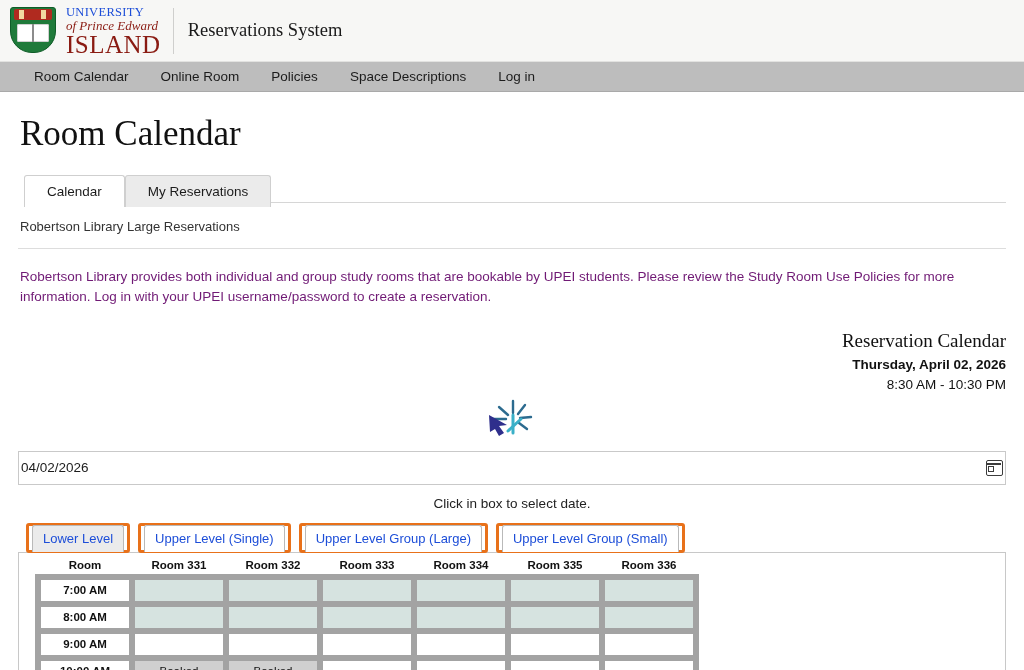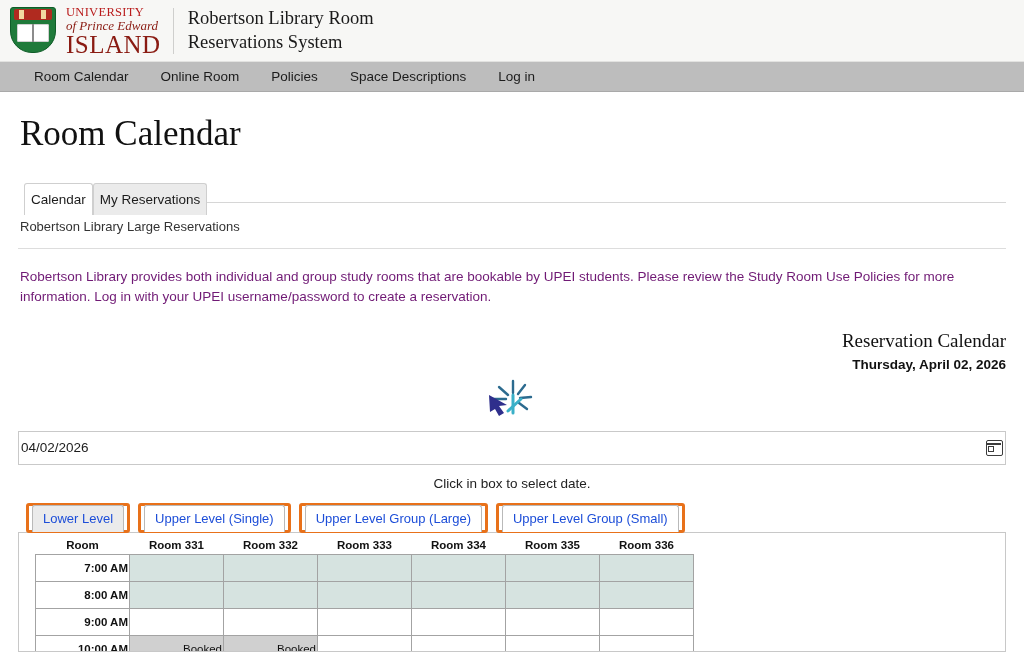--- a/index.html
+++ b/index.html
@@ -70,21 +70,21 @@
     width: 5px; height: 9px;
     background: #f2d9a0;
   }
   .uni-text {
     line-height: 1.04;
     padding-top: 2px;
   }
   .uni-line1 {
     font-family: "Liberation Serif", serif;
     font-size: 12.5px;
-    color: #b91c1c;
+    color: #1d4ed8;
     letter-spacing: 0.3px;
   }
   .uni-line2 {
     font-family: "Liberation Serif", serif;
     font-size: 13px;
     font-style: italic;
     color: #8a1b12;
   }
   .uni-line3 {
     font-family: "Liberation Serif", serif;
@@ -142,28 +142,28 @@
   .tabs {
     display: flex;
     align-items: flex-end;
     margin-left: 6px;
     border-bottom: 1px solid #d6d6d6;
     padding-bottom: 0;
   }
   .tab {
     font-size: 13.5px;
     color: #1c1c1c;
-    padding: 8px 6px;
+    padding: 8px 22px;
     border: 1px solid #cfcfcf;
     border-bottom: none;
     background: #ffffff;
     border-radius: 3px 3px 0 0;
     cursor: pointer;
     position: relative;
-    top: 13px;
+    top: 5px;
     text-align: center;
   }
   .tab.active {
     background: #ebebeb;
   }
 
   .subhead {
     font-size: 13px;
     color: #333;
     margin: 16px 0 14px 2px;
@@ -302,23 +302,23 @@
   }
   table.grid th {
     font-size: 11.5px;
     font-weight: bold;
     padding: 2px 0 3px 0;
     text-align: center;
     border: none;
     color: #111;
   }
   table.grid td {
-    border: 1px solid #a3a3a3;
+    border: 6px solid #a3a3a3;
     height: 27px;
-    text-align: right;
+    text-align: center;
     vertical-align: middle;
   }
   td.timecol {
     width: 94px;
     font-weight: bold;
     border: 1px solid #b9b9b9;
     background: #ffffff;
     font-size: 11.5px;
   }
   th.timehead { width: 94px; }
@@ -344,21 +344,20 @@
       <div class="book"></div>
     </div>
     <div class="uni-text">
       <div class="uni-line1">UNIVERSITY</div>
       <div class="uni-line2">of Prince Edward</div>
       <div class="uni-line3">ISLAND</div>
     </div>
   </div>
   <div class="divider-v"></div>
   <div class="site-title">
-    <div>Robertson Library Room</div>
     <div>Reservations System</div>
   </div>
 </div>
 
 <div class="nav">
   <div class="nav-item">Room Calendar</div>
   <div class="nav-item">Online Room</div>
   <div class="nav-item">Policies</div>
   <div class="nav-item">Space Descriptions</div>
   <div class="nav-item">Log in</div>
@@ -374,20 +373,21 @@
   </div>
 
   <div class="subhead">Robertson Library Large Reservations</div>
   <div class="hr"></div>
 
   <div class="intro">Robertson Library provides both individual and group study rooms that are bookable by UPEI students. Please review the Study Room Use Policies for more information. Log in with your UPEI username/password to create a reservation.</div>
 
   <div class="cal-head">
     <div class="cal-title">Reservation Calendar</div>
     <div class="cal-date">Thursday, April 02, 2026</div>
+    <div class="cal-hours">8:30 AM - 10:30 PM</div>
   </div>
 
   <div class="spinner">
     <svg width="70" height="42" viewBox="0 0 70 42">
       <g stroke="#2c6b8f" stroke-width="2.4" fill="none" stroke-linecap="round">
         <line x1="36" y1="2" x2="36" y2="14"></line>
         <line x1="48" y1="6" x2="41" y2="15"></line>
         <line x1="54" y1="18" x2="43" y2="19"></line>
         <line x1="50" y1="30" x2="42" y2="24"></line>
         <line x1="22" y1="8" x2="31" y2="16"></line>

